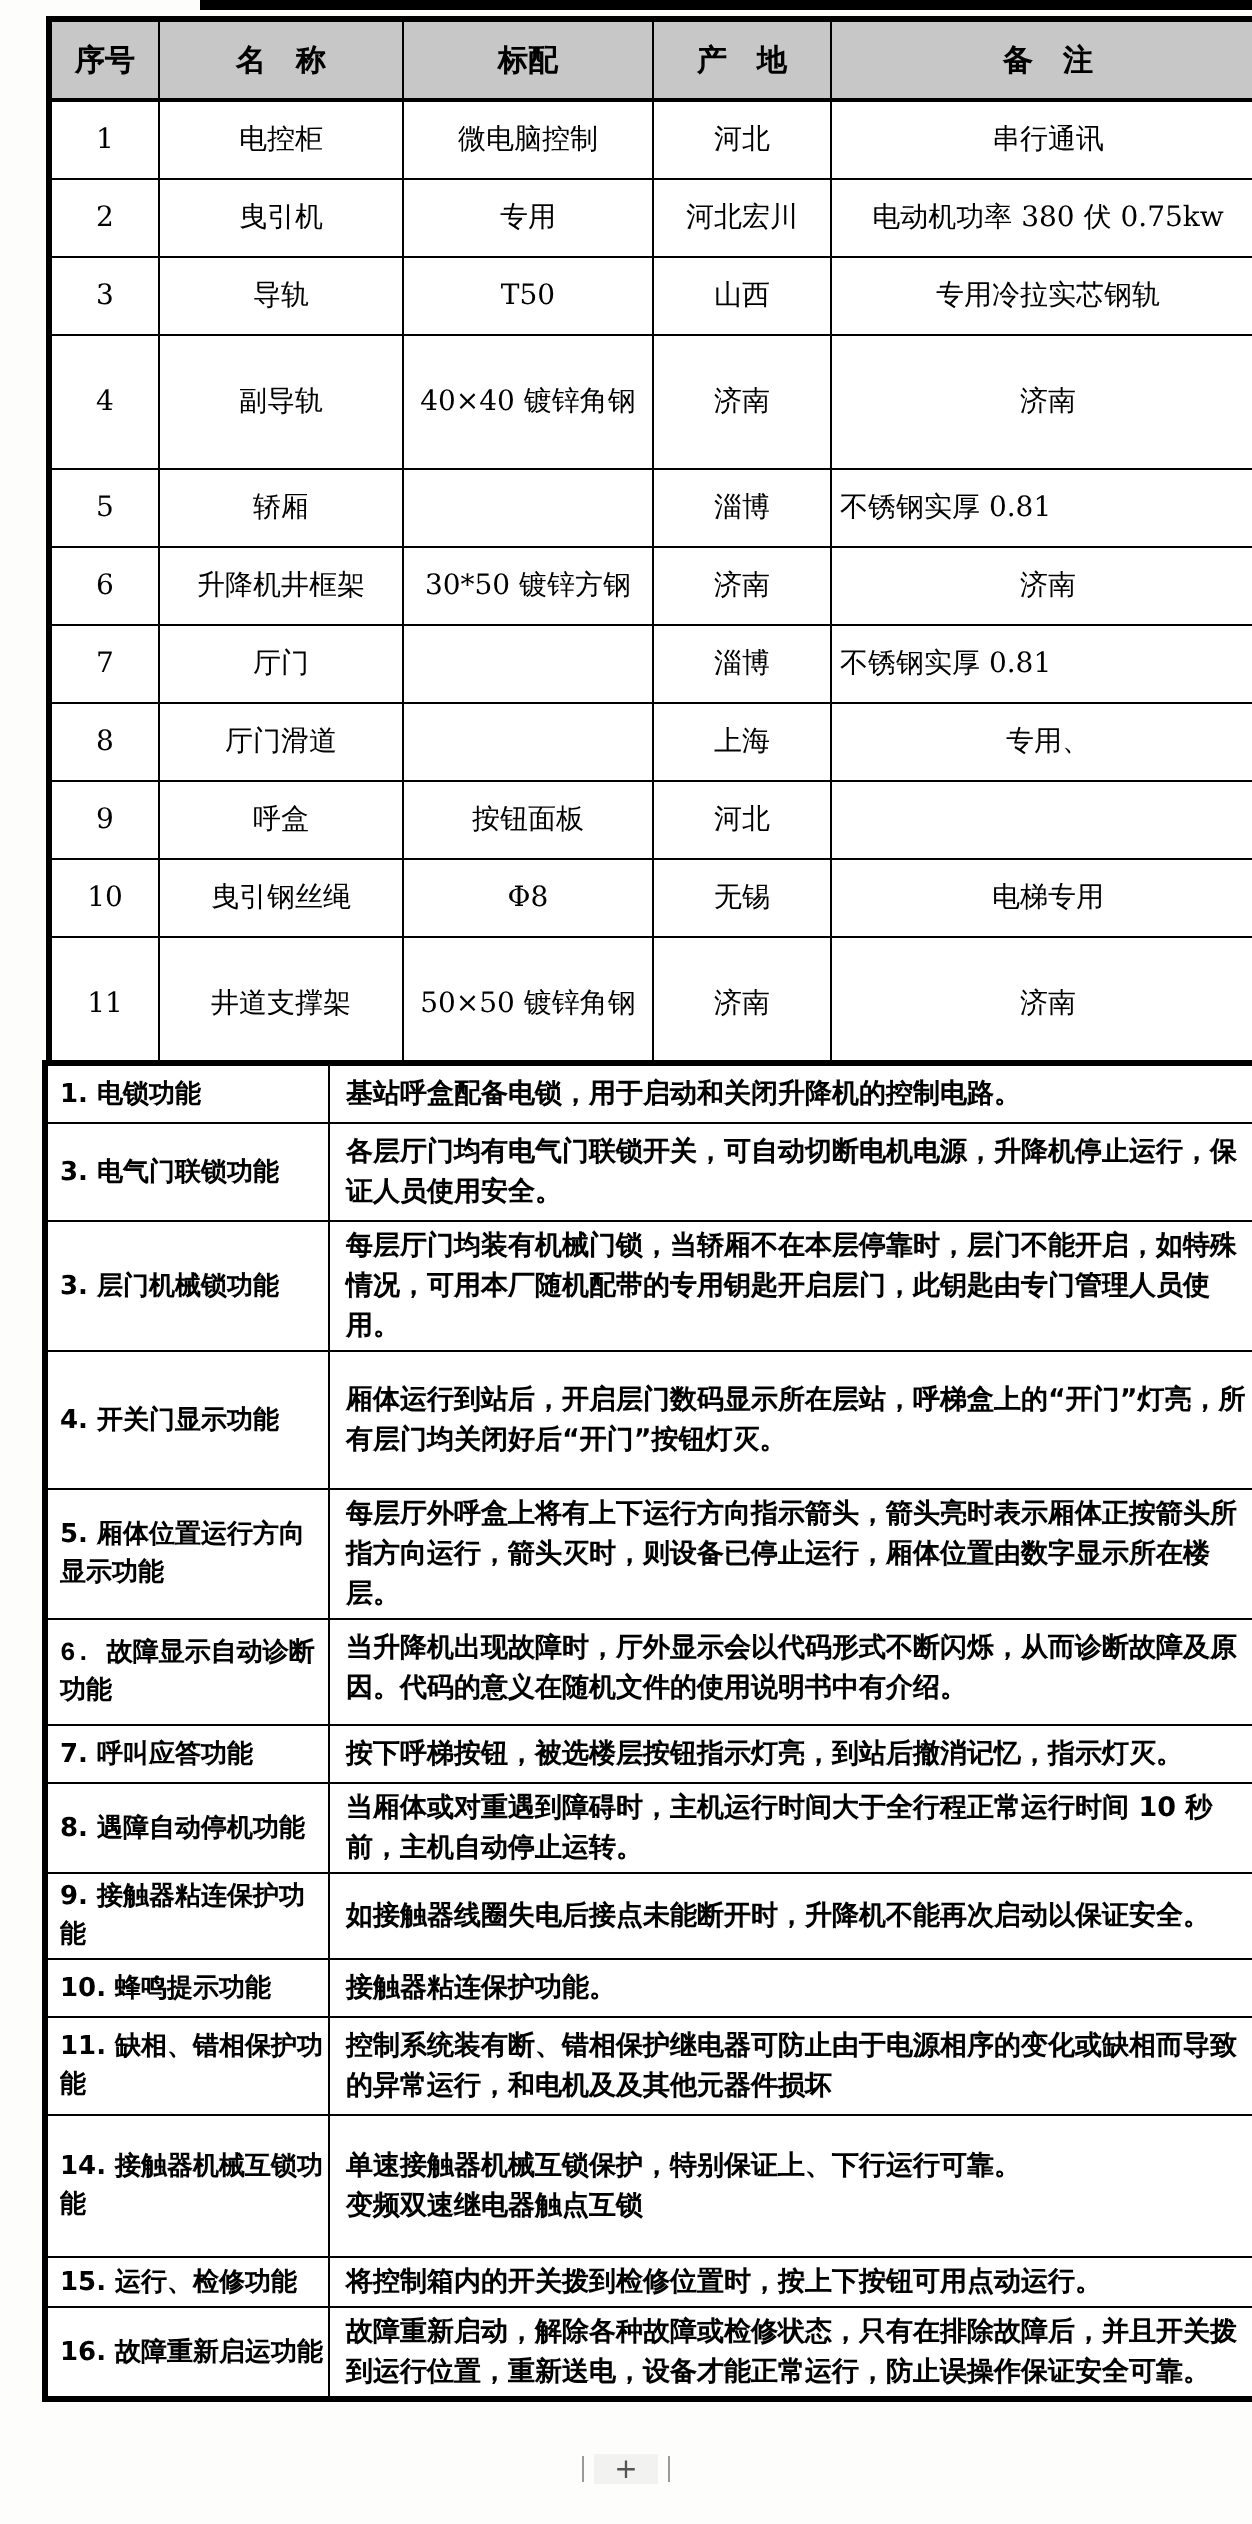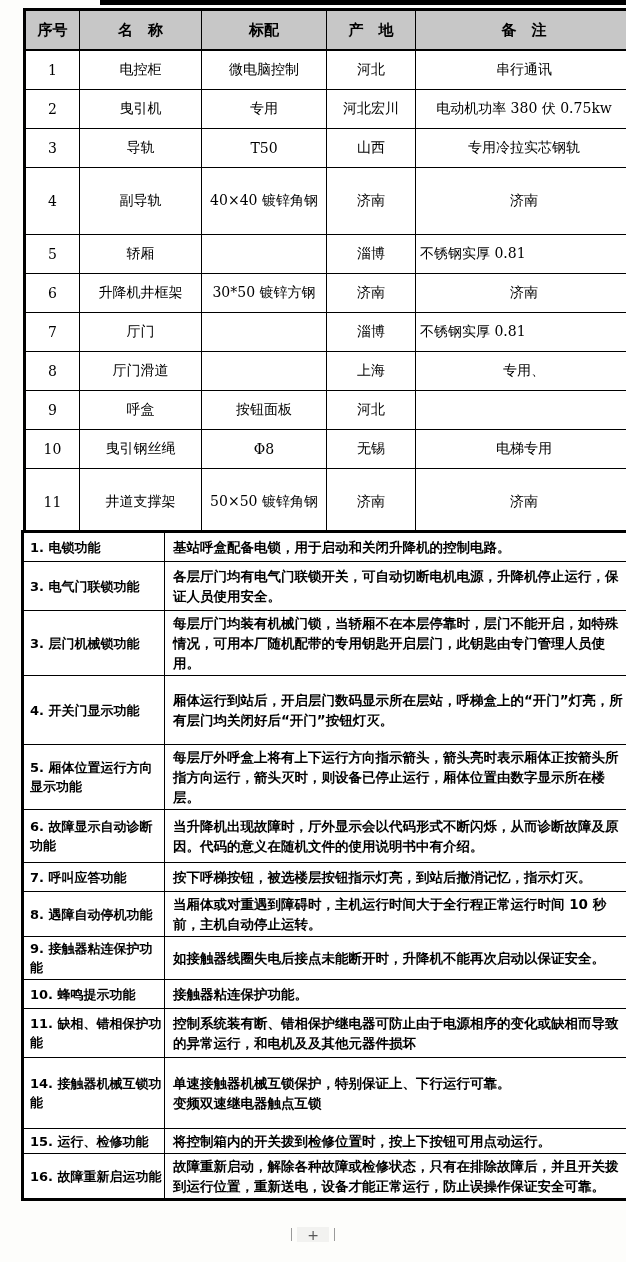--- a/index.html
+++ b/index.html
@@ -50,21 +50,21 @@
   }
   .functions td.desc {
     font-weight:bold; font-size:13.5px; line-height:20px;
     padding:2px 8px; white-space:pre-line;
   }
   .functions tbody tr:nth-child(1)  td { height:24px; }
   .functions tbody tr:nth-child(2)  td { height:44px; }
   .functions tbody tr:nth-child(3)  td { height:44px; }
   .functions tbody tr:nth-child(4)  td { height:64px; }
   .functions tbody tr:nth-child(5)  td { height:58px; }
-  .functions tbody tr:nth-child(6)  td { height:48px; }
+  .functions tbody tr:nth-child(6)  td { height:48px;font-family:Liberation Mono, monospace; }
   .functions tbody tr:nth-child(7)  td { height:24px; }
   .functions tbody tr:nth-child(8)  td { height:34px; }
   .functions tbody tr:nth-child(9)  td { height:34px; }
   .functions tbody tr:nth-child(10) td { height:24px; }
   .functions tbody tr:nth-child(11) td { height:44px; }
   .functions tbody tr:nth-child(12) td { height:66px; }
   .functions tbody tr:nth-child(13) td { height:20px; }
   .functions tbody tr:nth-child(14) td { height:36px; }
   .functions tbody tr:nth-child(15) td { height:20px;font-family:Liberation Mono, monospace; }
   .functions tbody tr:nth-child(16) td { height:44px; }

